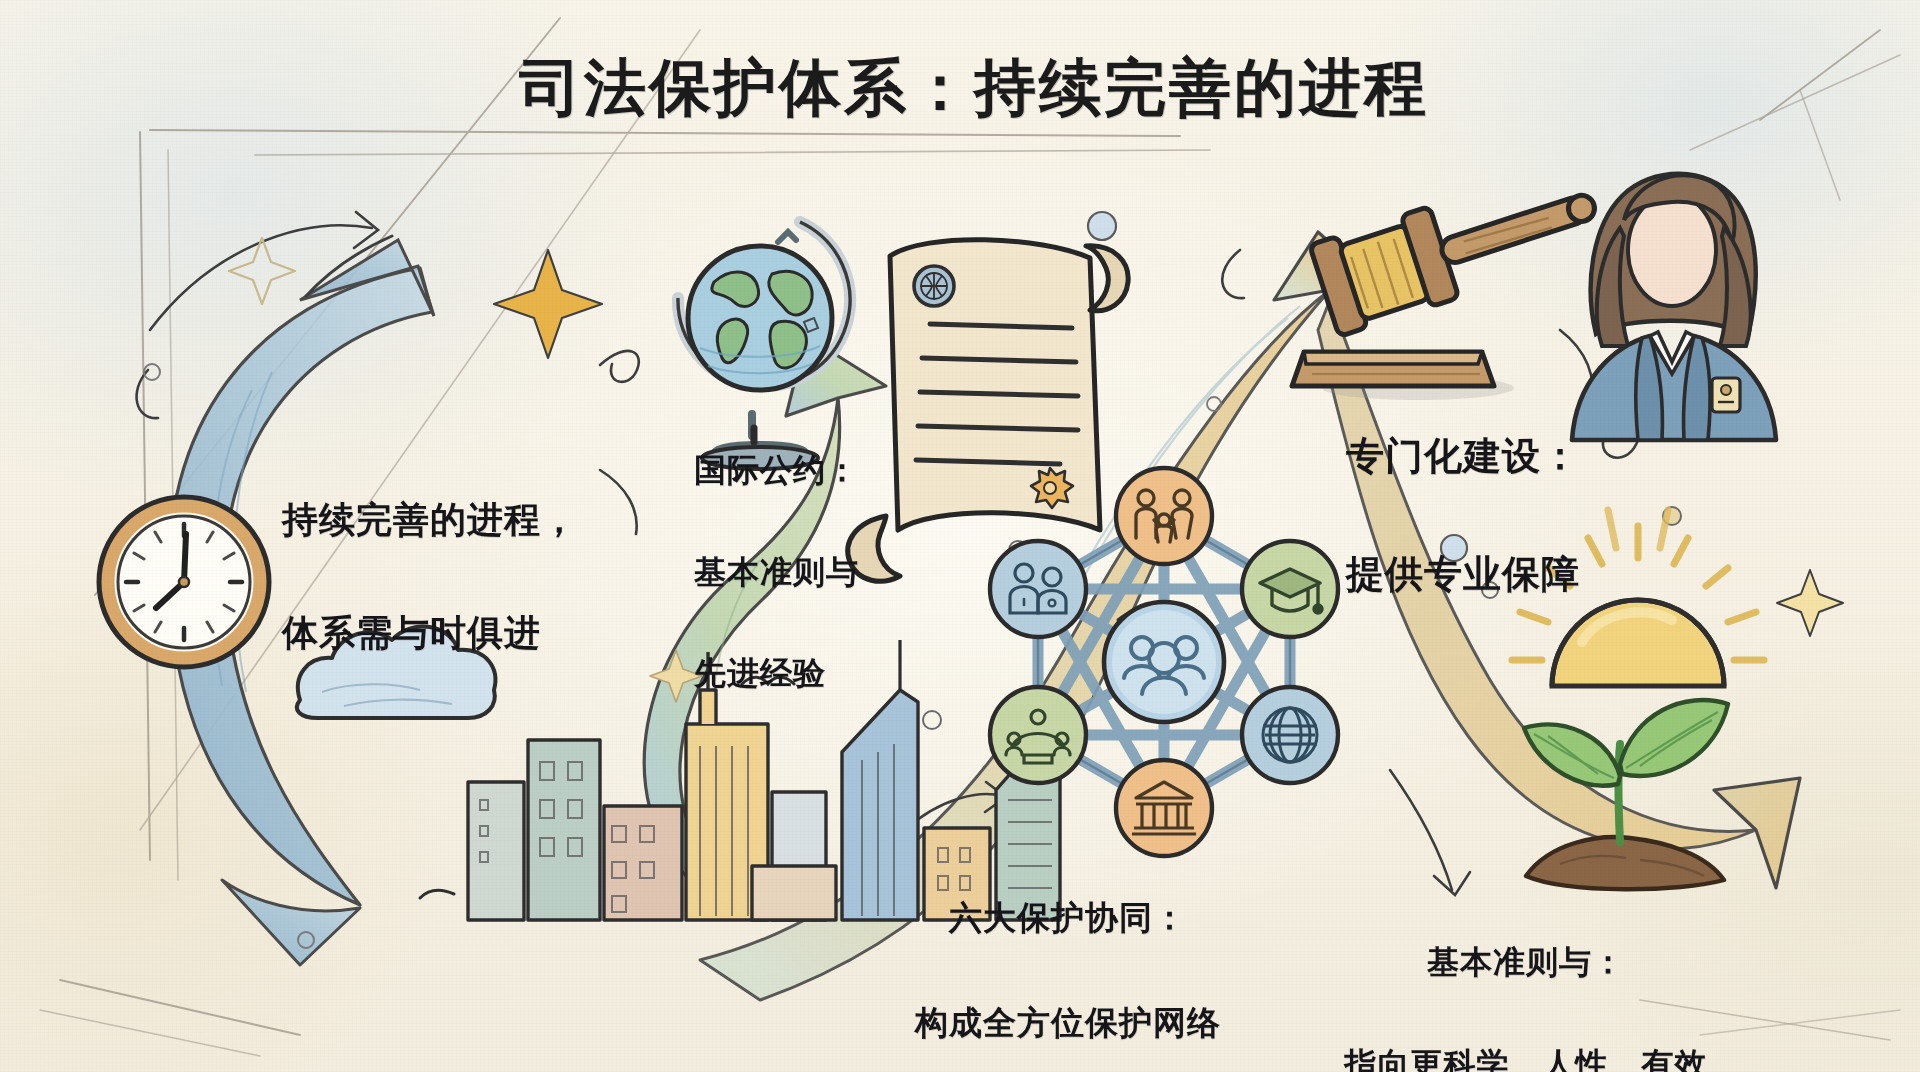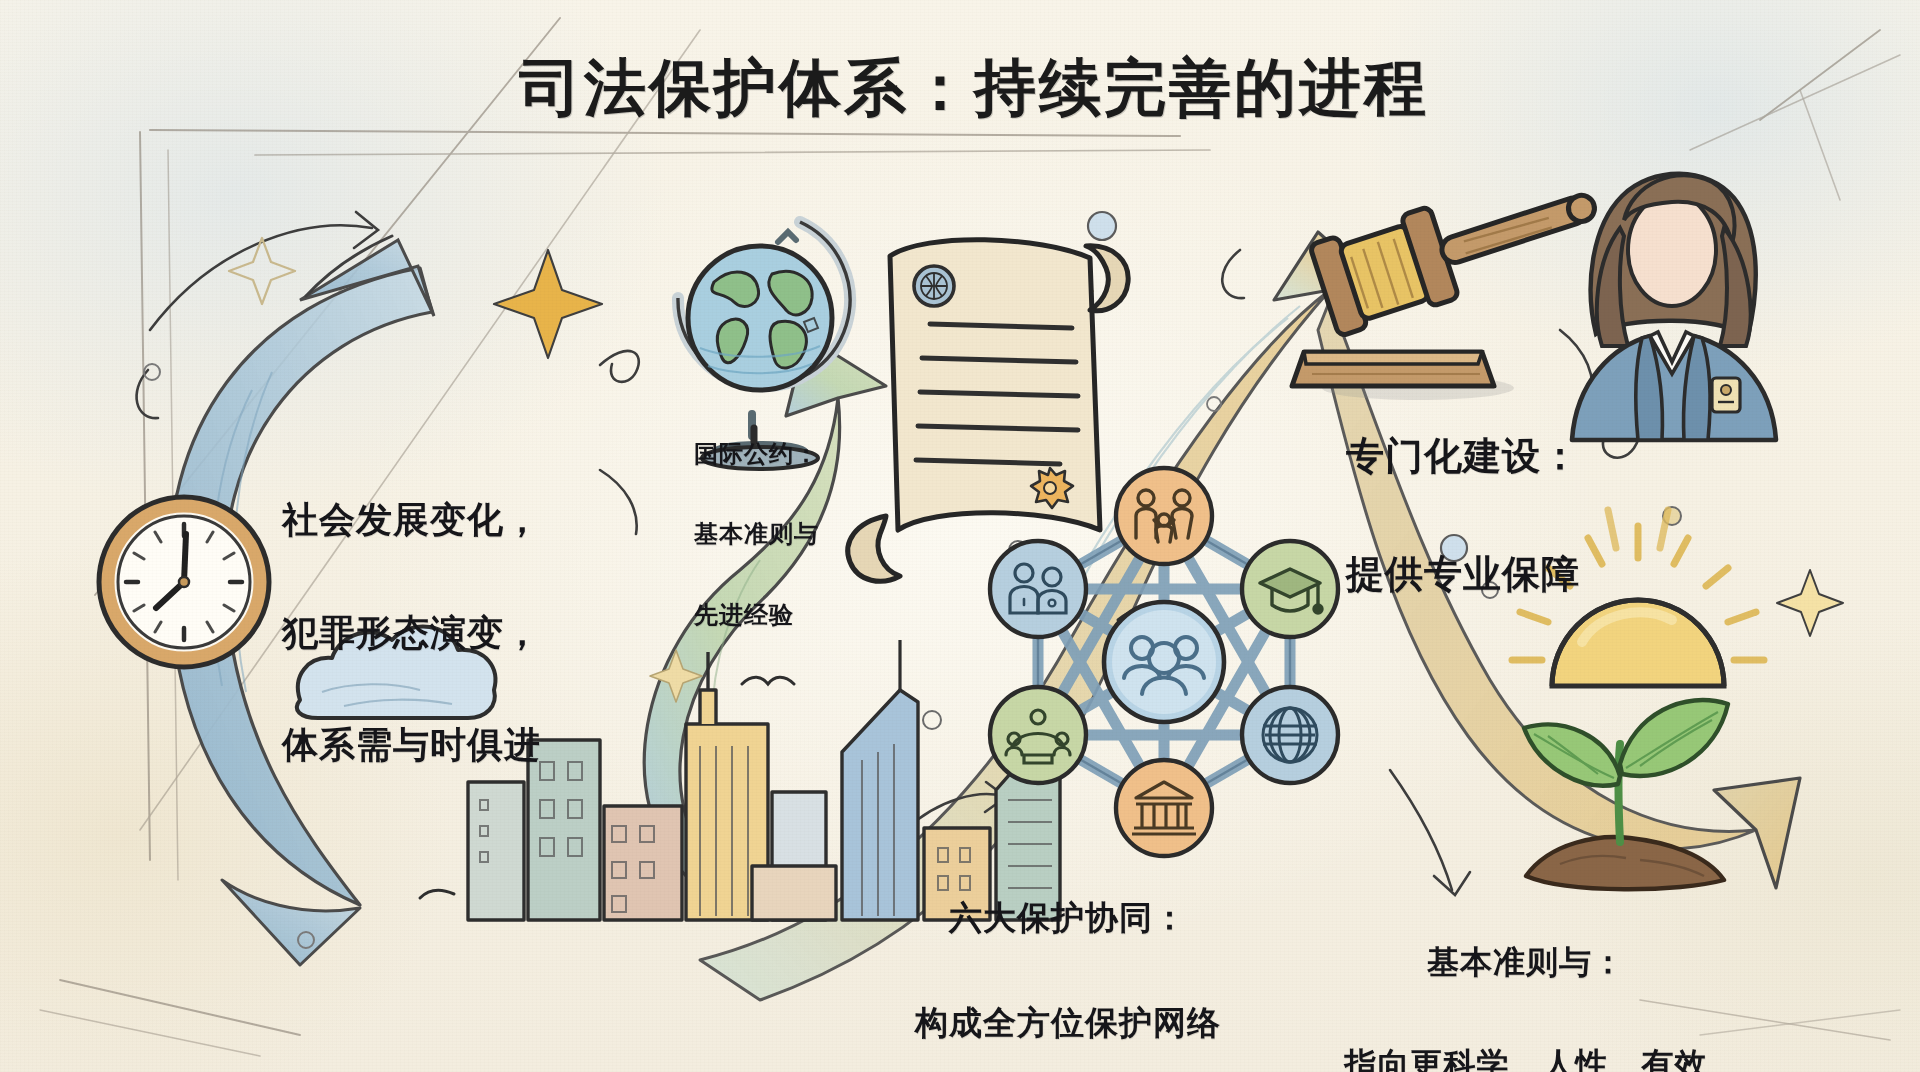--- a/index.html
+++ b/index.html
@@ -43,21 +43,21 @@
     position:absolute;color:#16161a;z-index:38;
     font-family:"Liberation Sans","DejaVu Sans",sans-serif;
     font-weight:bold;line-height:1.34;
     text-shadow:.6px .6px 0 rgba(0,0,0,.12);
     white-space:pre-line;
   }
   .cap .hd{display:block;}
   .cap .sb{display:block;margin-top:16px;}
 
   #cap-change{left:282px;top:448px;font-size:36px;letter-spacing:1px;}
-  #cap-intl{left:694px;top:406px;font-size:24px;letter-spacing:1px;}
+  #cap-intl{left:694px;top:406px;font-size:32px;letter-spacing:1px;}
   #cap-spec{left:1346px;top:380px;font-size:38px;letter-spacing:1px;}
   #cap-six{left:1068px;top:852px;font-size:33px;letter-spacing:1px;text-align:center;}
   #cap-future{left:1526px;top:898px;font-size:32px;letter-spacing:1px;text-align:center;transform:translateX(-50%);}
   #cap-six{transform:translateX(-50%);}
 </style>
 </head>
 <body>
 
 <div id="stage">
 
@@ -472,22 +472,21 @@
         <path d="M-22 -16 C -40 -30, -58 -44, -72 -54"></path>
         <path d="M6 -22 C 32 -38, 66 -60, 98 -78"></path>
         <path d="M20 -24 C 44 -42, 70 -58, 92 -70"></path>
       </g>
     </g>
   </svg>
 
   <div class="title">司法保护体系：持续完善的进程</div>
 
   <div class="cap" id="cap-change">
-    <span class="hd">社会发展变化，</span>
-    <span class="sb">犯罪形态演变，</span>
+    <span class="hd">持续完善的进程，</span>
     <span class="sb">体系需与时俱进</span>
   </div>
 
   <div class="cap" id="cap-intl">
     <span class="hd">国际公约：</span>
     <span class="sb">基本准则与</span>
     <span class="sb">先进经验</span>
   </div>
 
   <div class="cap" id="cap-spec">

